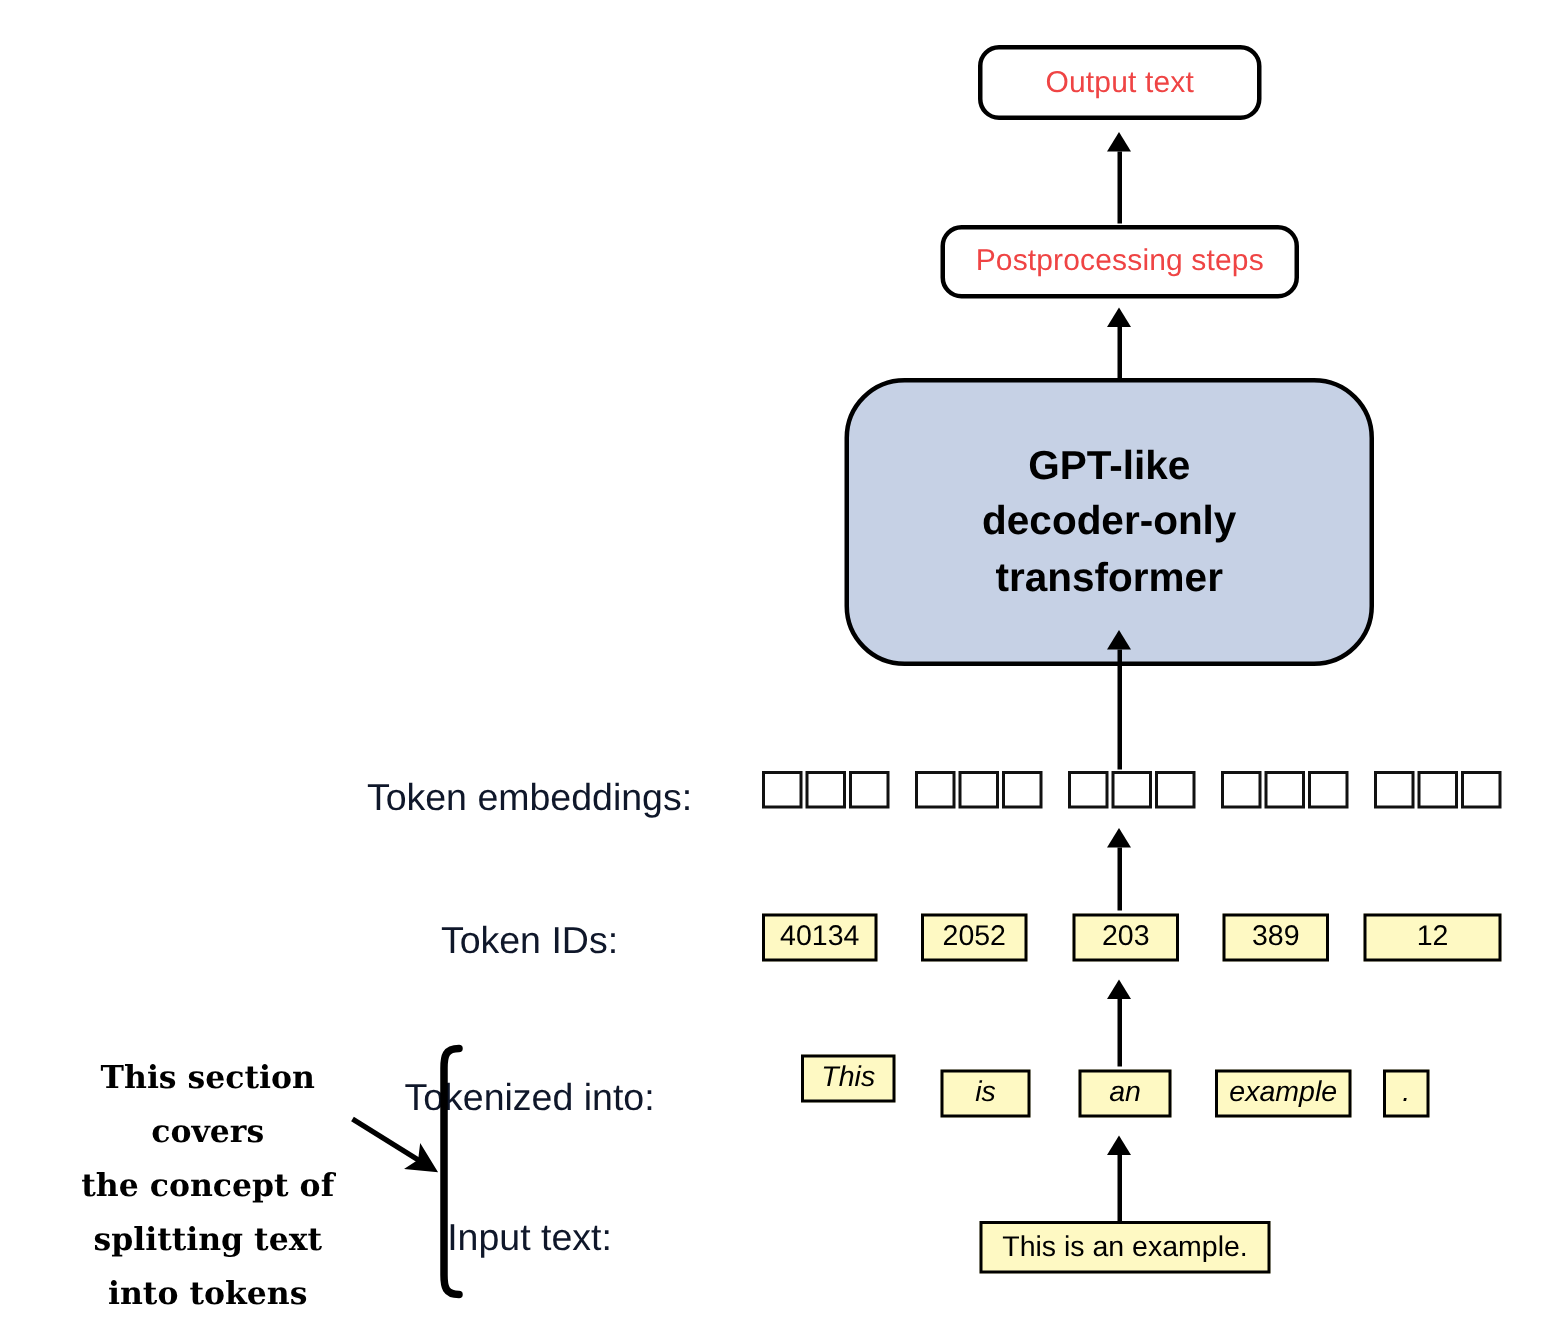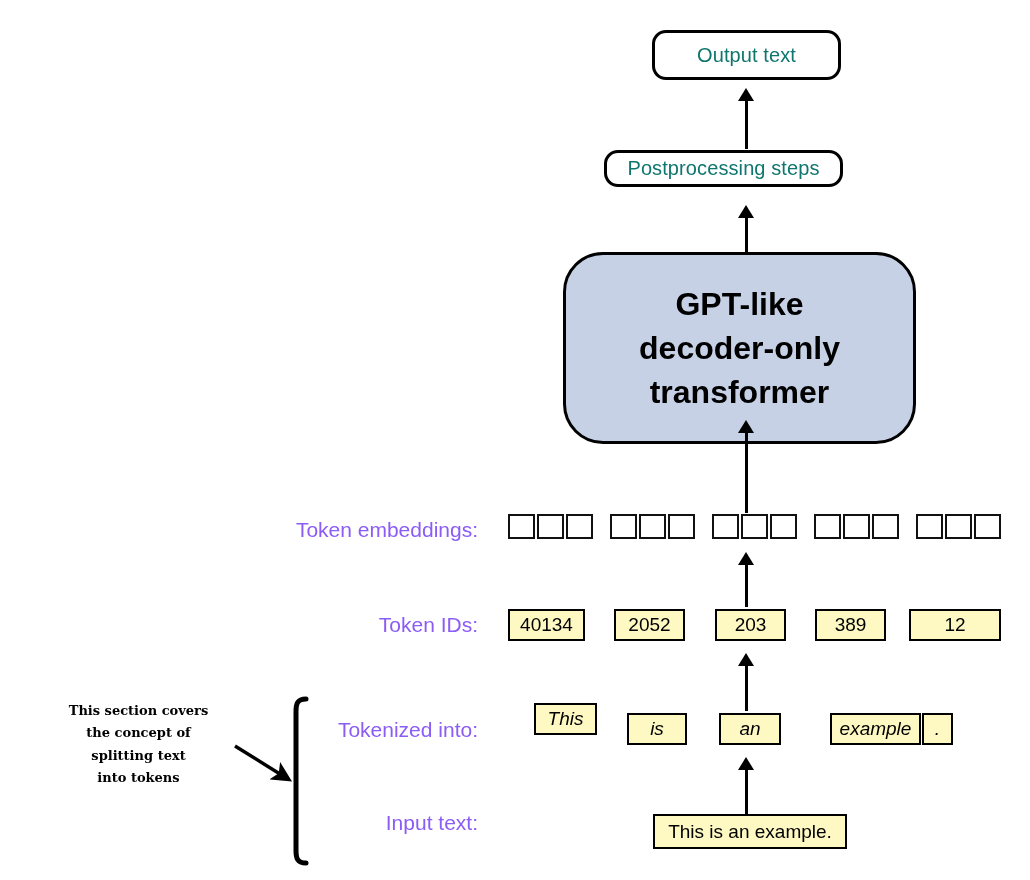--- a/index.html
+++ b/index.html
@@ -23,46 +23,46 @@
 
   
   .pill {
     box-sizing: border-box;
     border: 3px solid #000000;
     border-radius: 14px;
     background: #ffffff;
     display: flex;
     align-items: center;
     justify-content: center;
-    color: #0f766e;
+    color: #ef4444;
     font-size: 20px;
     letter-spacing: 0.1px;
     white-space: nowrap;
   }
 
   
   .blue-block {
     box-sizing: border-box;
     border: 3px solid #000000;
     border-radius: 40px;
     display: flex;
     align-items: center;
     justify-content: center;
     text-align: center;
     font-weight: bold;
-    font-size: 32px;
+    font-size: 27px;
     line-height: 1.38;
     color: #000000;
   }
 
   
   .row-label {
-    text-align: right;
-    font-size: 21px;
-    color: #8b5cf6;
+    text-align: center;
+    font-size: 25px;
+    color: #0f172a;
     white-space: nowrap;
   }
 
   
   .emb-group { display: flex; }
   .emb-cell {
     box-sizing: border-box;
     width: 27px;
     height: 25px;
     border: 2.5px solid #111111;
@@ -101,41 +101,41 @@
   .v-arrow {
     display: flex;
     flex-direction: column;
     align-items: center;
   }
 
   
   .annotation {
     text-align: center;
     font-weight: bold;
-    font-size: 13px;
+    font-size: 21px;
     line-height: 1.72;
     color: #000000;
     font-family: "DejaVu Serif", serif;
   }
 </style>
 </head>
 <body>
 
 <div id="canvas">
 
   <div class="abs pill" style="left:652px; top:30px; width:189px; height:50px;">
     <span>Output text</span>
   </div>
 
   <div class="abs v-arrow" style="left:738px; top:88px;">
     <div class="arrow-head"></div>
     <div class="arrow-shaft" style="height:48px;"></div>
   </div>
 
-  <div class="abs pill" style="left:604px; top:150px; width:239px; height:37px;border-radius:14px;">
+  <div class="abs pill" style="left:627px; top:150px; width:239px; height:49px;border-radius:14px;">
     <span>Postprocessing steps</span>
   </div>
 
   <div class="abs v-arrow" style="left:738px; top:205px;">
     <div class="arrow-head"></div>
     <div class="arrow-shaft" style="height:43px;"></div>
   </div>
 
   <div class="abs blue-block" style="left:563px; top:252px; width:353px; height:192px; background:#c6d1e5;">
     <div>
@@ -194,21 +194,21 @@
   <div class="abs v-arrow" style="left:738px; top:653px;">
     <div class="arrow-head"></div>
     <div class="arrow-shaft" style="height:45px;"></div>
   </div>
 
   <div class="abs row-label" style="left:228px; top:718px; width:250px;">Tokenized into:</div>
 
   <div class="abs rect-box italic" style="left:534px; top:703px; width:63px;">This</div>
   <div class="abs rect-box italic" style="left:627px; top:713px; width:60px;">is</div>
   <div class="abs rect-box italic" style="left:719px; top:713px; width:62px;">an</div>
-  <div class="abs rect-box italic" style="left:810px; top:713px; width:91px;margin-left:20px;">example</div>
+  <div class="abs rect-box italic" style="left:810px; top:713px; width:91px;">example</div>
   <div class="abs rect-box italic" style="left:922px; top:713px; width:31px;">.</div>
 
   <div class="abs v-arrow" style="left:738px; top:757px;">
     <div class="arrow-head"></div>
     <div class="arrow-shaft" style="height:47px;"></div>
   </div>
 
   <div class="abs row-label" style="left:228px; top:811px; width:250px;">Input text:</div>
 
   <div class="abs rect-box" style="left:653px; top:814px; width:194px; height:35px;text-align:right;">This is an example.</div>

